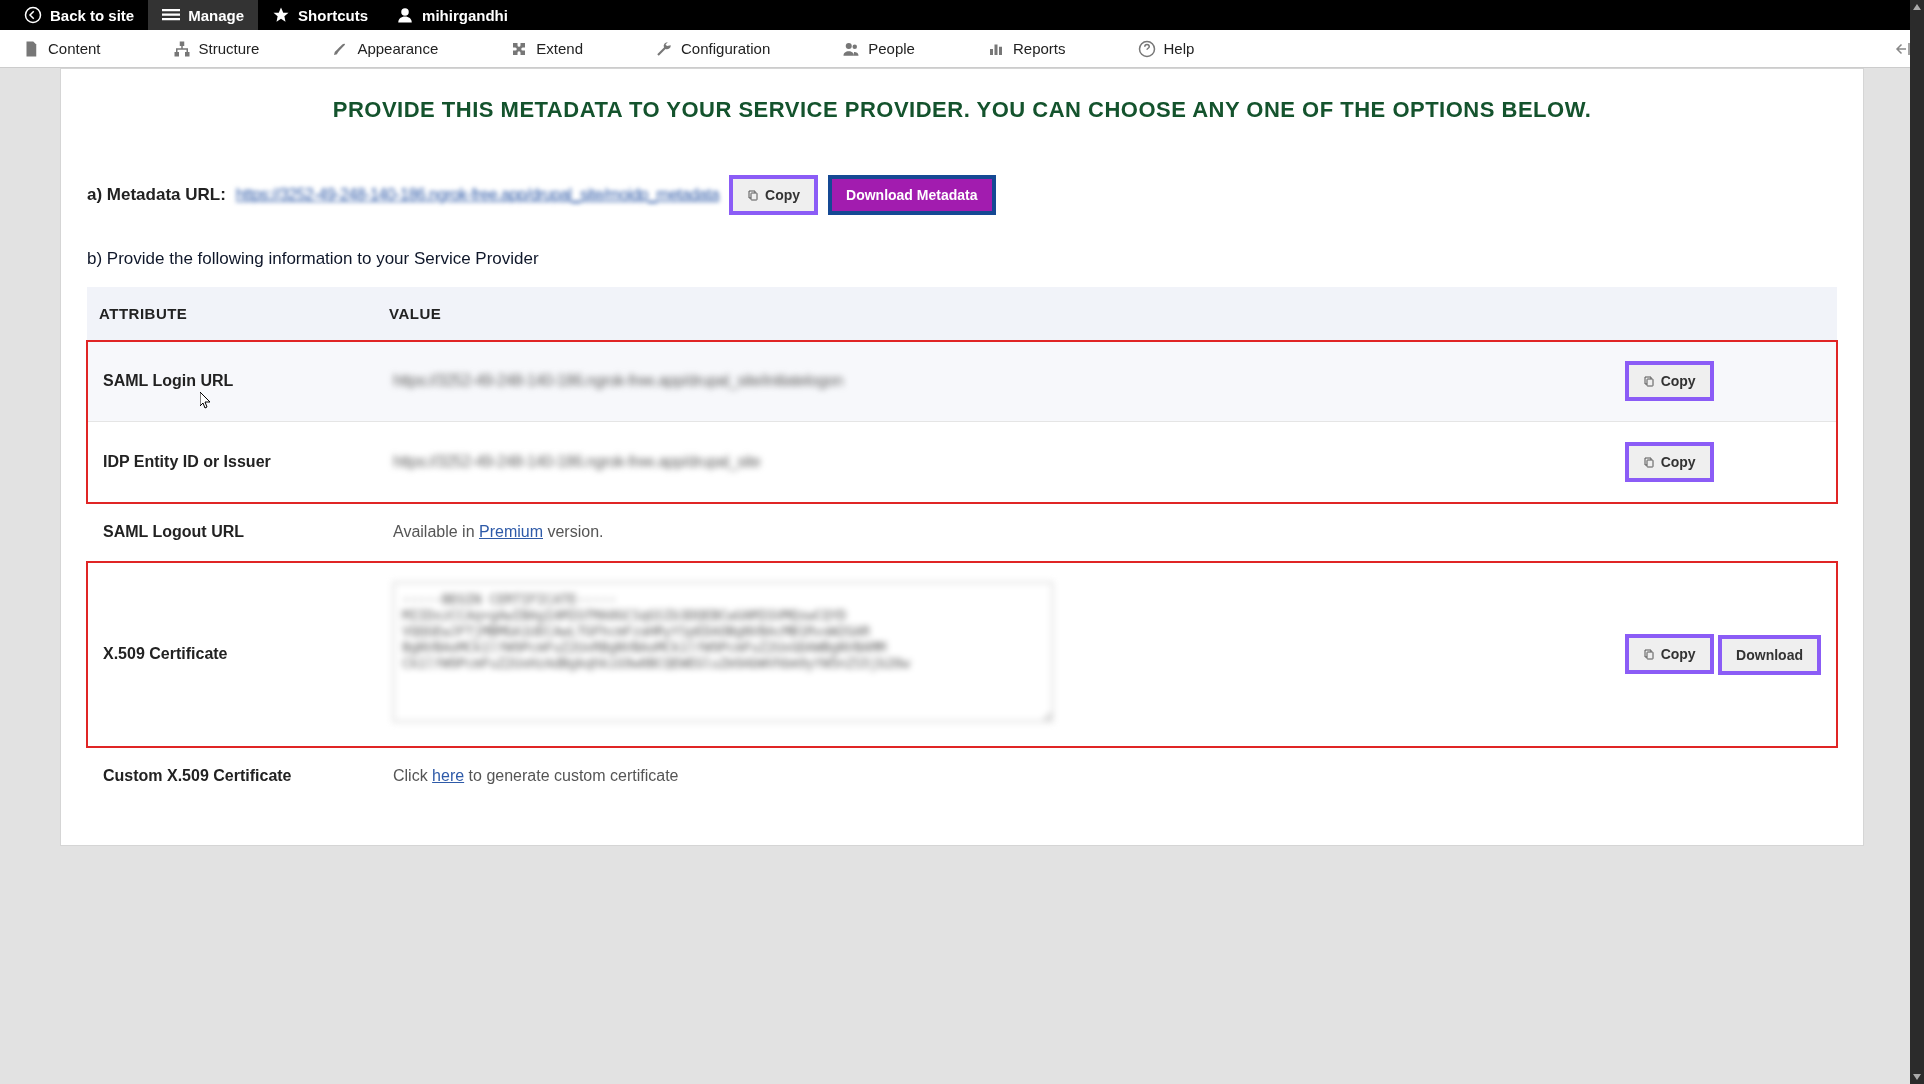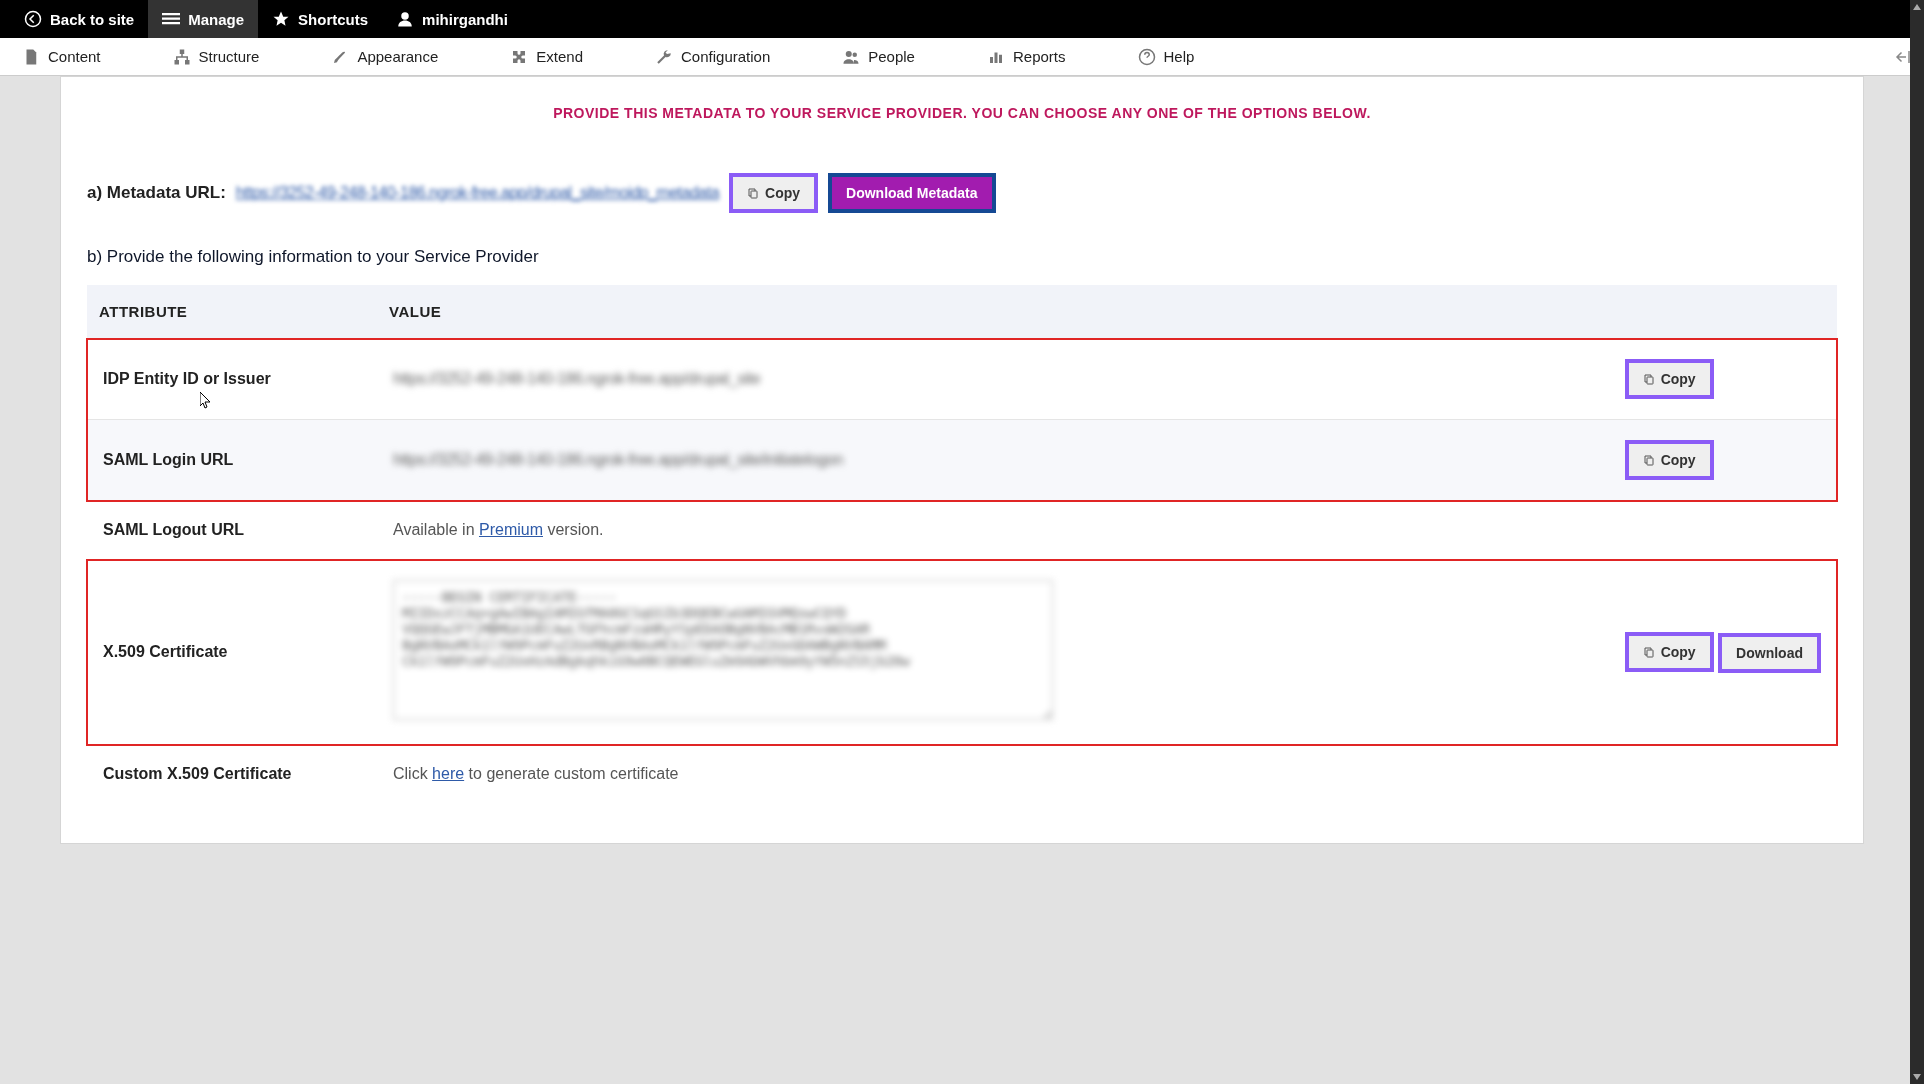--- a/index.html
+++ b/index.html
@@ -1,31 +1,31 @@
 <!DOCTYPE html>
 <html><head>
 <meta charset="utf-8">
 <style>
 * { box-sizing: border-box; margin: 0; padding: 0; }
 body { font-family: -apple-system, BlinkMacSystemFont, "Segoe UI", Arial, sans-serif; background: #e2e2e2; }
 
-.topbar { background: #000; color: #fff; height: 38px; display: flex; align-items: center; padding-left: 10px; }
+.topbar { background: #000; color: #fff; height: 30px; display: flex; align-items: center; padding-left: 10px; }
 .topbar .item { display: flex; align-items: center; gap: 8px; padding: 0 14px; height: 100%; cursor: pointer; font-size: 15px; font-weight: 600; }
 .topbar .item.active { background: #333; }
 .topbar .icon { width: 18px; height: 18px; display: inline-flex; align-items: center; justify-content: center; }
 
 .adminbar { background: #fff; height: 38px; display: flex; align-items: center; border-bottom: 1px solid #ccc; padding-left: 8px; position: relative; gap: 44px; }
 .adminbar .item { display: flex; align-items: center; gap: 8px; padding: 0 14px; height: 100%; cursor: pointer; font-size: 15px; color: #222; }
 .adminbar .item .icon { width: 18px; height: 18px; }
 .adminbar .collapse { position: absolute; right: 10px; top: 8px; width: 22px; height: 22px; display: flex; align-items: center; justify-content: center; cursor: pointer; color: #888; }
 
 .page-wrap { padding: 0 60px 40px; }
 .panel { background: #fff; border: 1px solid #d5d5d5; padding: 20px 0 40px; }
 
-.header-banner { color: #be185d; font-weight: 700; letter-spacing: 0.5px; text-align: center; font-size: 14px; padding: 8px 0 24px; }
+.header-banner { color: #14532d; font-weight: 700; letter-spacing: 0.5px; text-align: center; font-size: 22px; padding: 8px 0 24px; }
 
 .section { padding: 0 26px; }
 .row-a { display: flex; align-items: center; gap: 10px; margin: 28px 0 8px; }
 .row-a .label { font-size: 17px; font-weight: 700; color: #222; }
 .metadata-url { color: #2e5aa8; text-decoration: underline; font-size: 16px; letter-spacing: -0.5px; filter: blur(2px); user-select: none; }
 .btn { display: inline-flex; align-items: center; gap: 6px; padding: 8px 14px; border: 4px solid #8b5cf6; background: #efefef; font-size: 14px; font-weight: 600; cursor: pointer; color: #333; }
 .btn.primary { background: #a21caf; color: #fff; border-color: #154994; }
 .btn .copy-icon { width: 12px; height: 14px; }
 
 .row-b { font-size: 17px; font-weight: 400; margin: 34px 0 18px; color: #0f172a; }
@@ -177,46 +177,46 @@
 
       <table class="attr-table">
         <thead>
           <tr>
             <th>ATTRIBUTE</th>
             <th>VALUE</th>
             <th></th>
           </tr>
         </thead>
         <tbody class="highlight-group-1">
-          <tr>
-            <td class="attr-name">IDP Entity ID or Issuer</td>
-            <td class="attr-value"><span class="blurred">https://3252-49-248-140-186.ngrok-free.app/drupal_site</span></td>
-            <td class="attr-actions">
-              <button class="btn">
-                <span class="copy-icon"><svg viewBox="0 0 24 24" fill="none" stroke="#555" stroke-width="2">
-                      <rect x="8" y="8" width="12" height="14" rx="1"></rect>
-                      <path d="M16 8V4H4v14h4"></path>
-                    </svg></span>
-                <span>Copy</span>
-              </button>
-            </td>
-          </tr>
           <tr style="background:#f7f8fb;">
             <td class="attr-name">SAML Login URL</td>
             <td class="attr-value"><span class="blurred">https://3252-49-248-140-186.ngrok-free.app/drupal_site/initiatelogon</span></td>
             <td class="attr-actions">
               <button class="btn">
                 <span class="copy-icon"><svg viewBox="0 0 24 24" fill="none" stroke="#555" stroke-width="2">
                       <rect x="8" y="8" width="12" height="14" rx="1"></rect>
                       <path d="M16 8V4H4v14h4"></path>
                     </svg></span>
                 <span>Copy</span>
               </button>
             </td>
           </tr>
+          <tr>
+            <td class="attr-name">IDP Entity ID or Issuer</td>
+            <td class="attr-value"><span class="blurred">https://3252-49-248-140-186.ngrok-free.app/drupal_site</span></td>
+            <td class="attr-actions">
+              <button class="btn">
+                <span class="copy-icon"><svg viewBox="0 0 24 24" fill="none" stroke="#555" stroke-width="2">
+                      <rect x="8" y="8" width="12" height="14" rx="1"></rect>
+                      <path d="M16 8V4H4v14h4"></path>
+                    </svg></span>
+                <span>Copy</span>
+              </button>
+            </td>
+          </tr>
         </tbody>
         <tbody>
           <tr>
             <td class="attr-name">SAML Logout URL</td>
             <td class="attr-value">
               <span>Available in </span><a href="#" class="premium-link">Premium</a><span> version.</span>
             </td>
             <td class="attr-actions"></td>
           </tr>
         </tbody>

